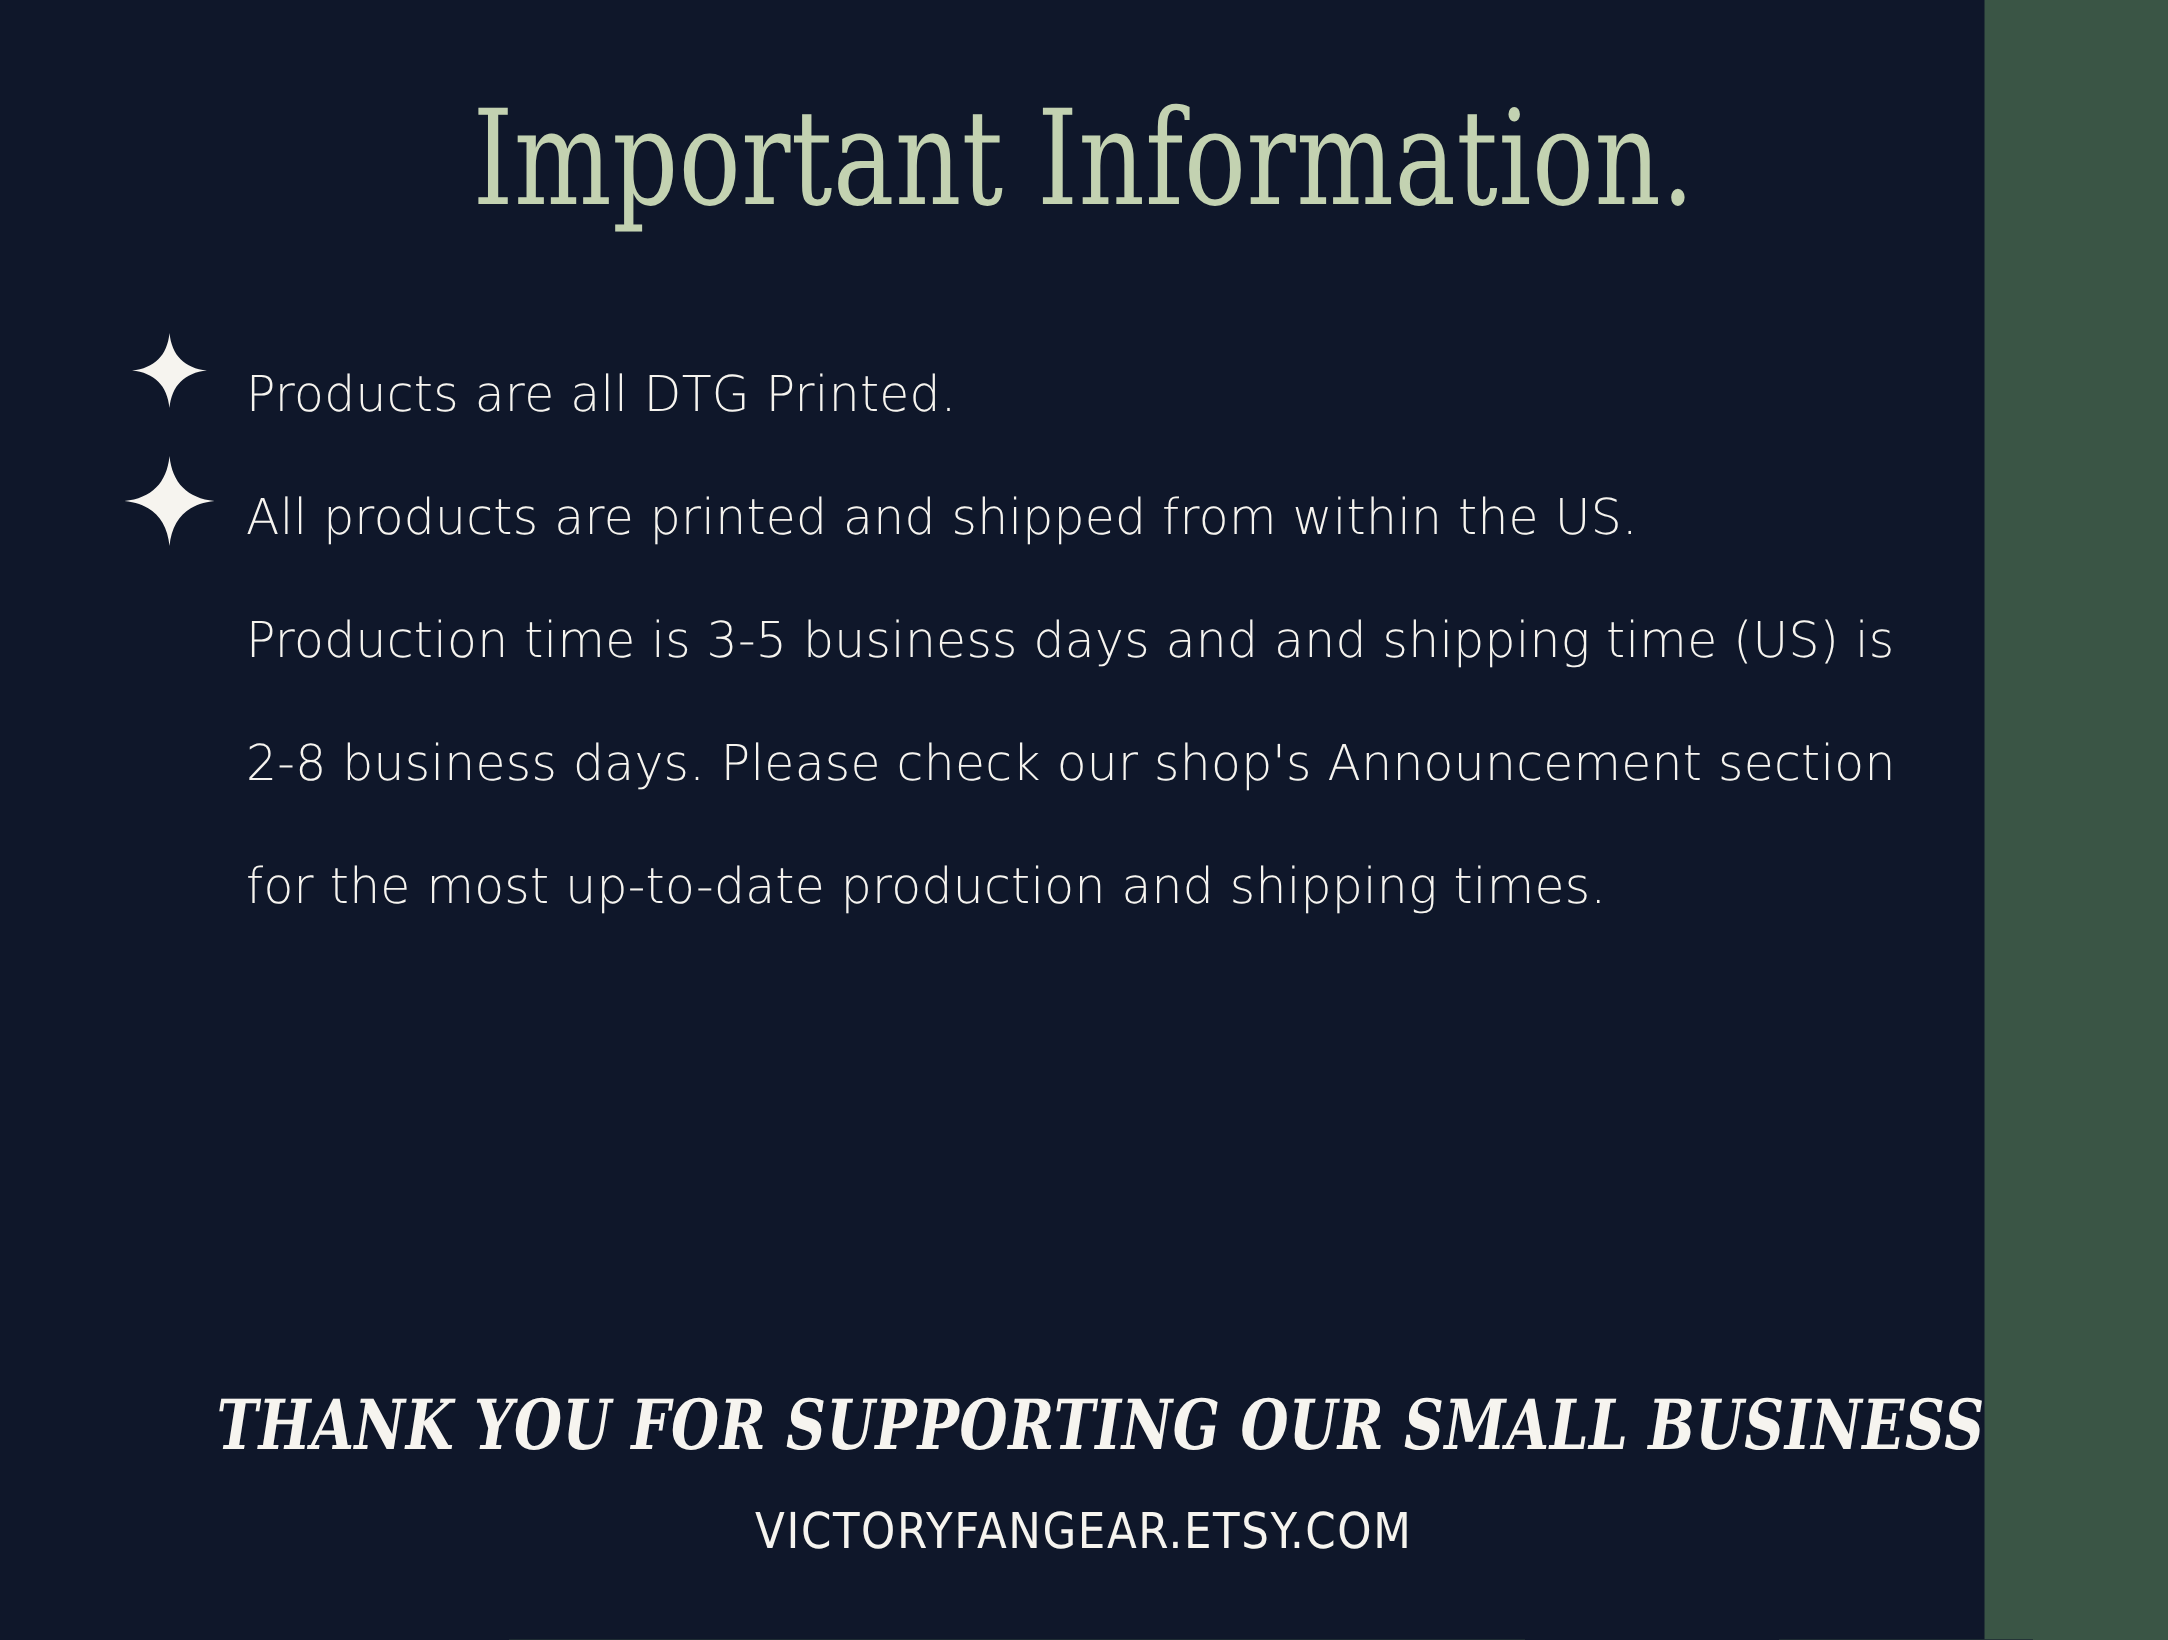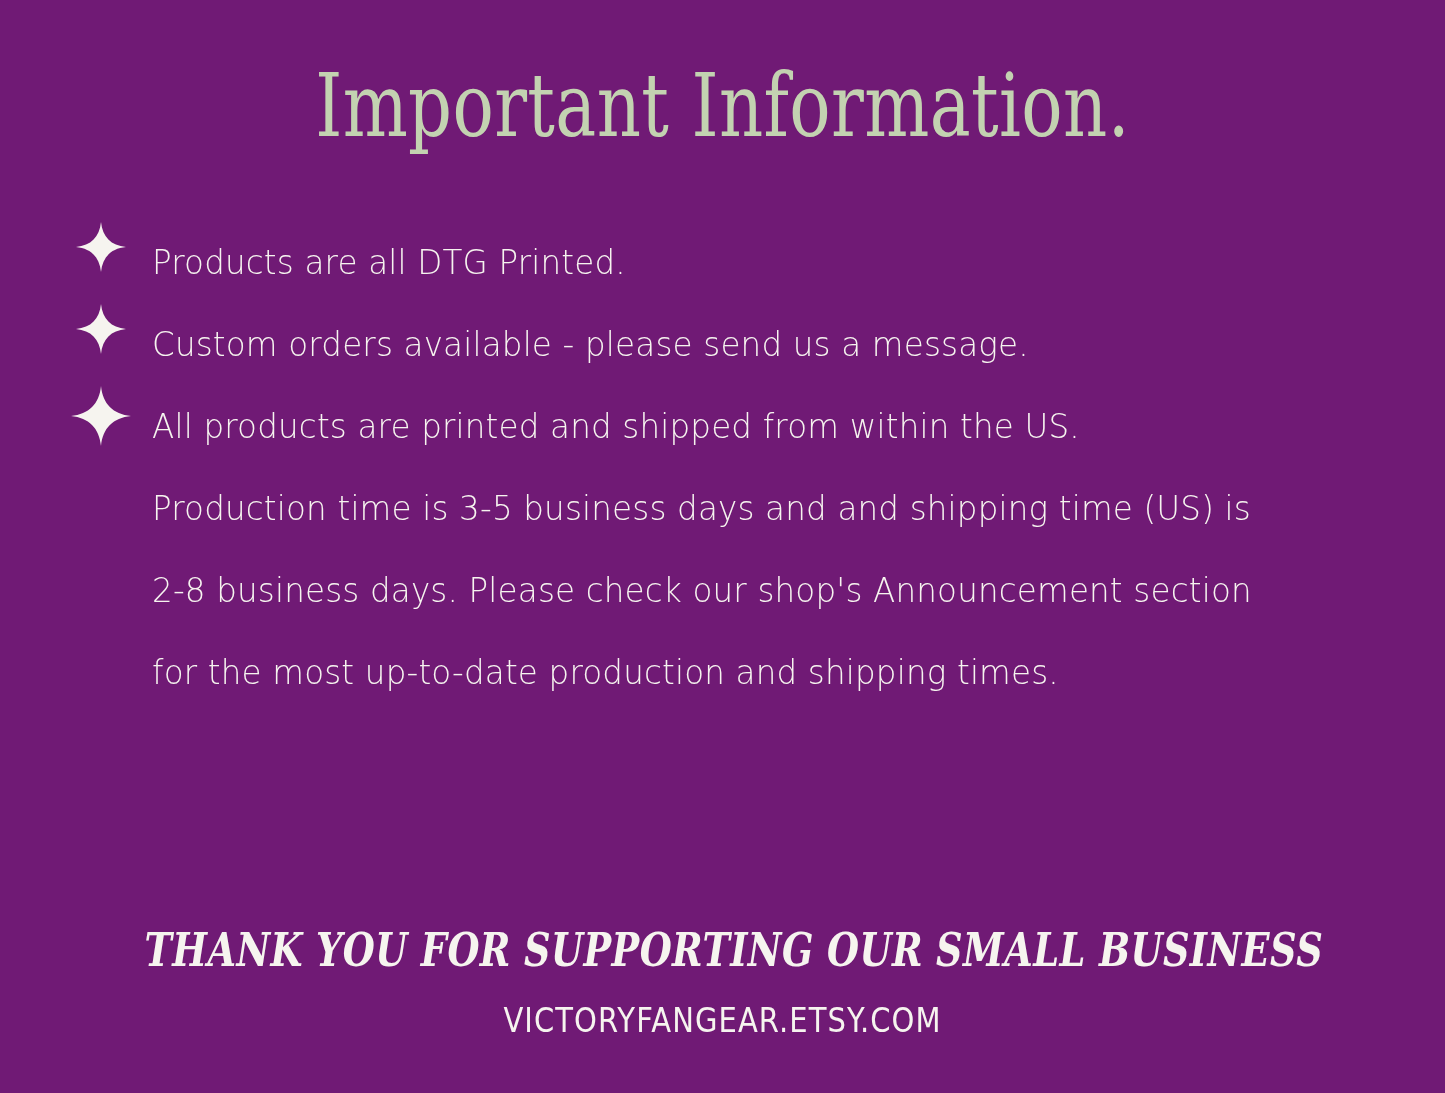--- a/index.html
+++ b/index.html
@@ -9,23 +9,23 @@
   body {
     width: 1445px;
     height: 1093px;
     background: #3a5545;
     font-family: "DejaVu Sans", sans-serif;
     overflow: hidden;
   }
 
   .card {
     position: relative;
-    width: 1445px;
+    width: 1323px;
     height: 1093px;
-    background: #701a75;
+    background: #0f172a;
     box-sizing: border-box;
   }
 
   
   .title {
     position: absolute;
     top: 60px;
     left: 0;
     width: 1445px;
     text-align: center;
@@ -37,21 +37,21 @@
     letter-spacing: 0.5px;
     transform: scaleX(0.78);
     transform-origin: center top;
     white-space: nowrap;
   }
 
   
   .list {
     position: absolute;
     top: 222px;
-    left: 70px;
+    left: 82px;
     width: 1320px;
   }
 
   .item {
     position: relative;
     display: block;
     padding-left: 82px;
     margin-bottom: 0;
   }
 
@@ -134,30 +134,20 @@
       <span class="sparkle">
         <svg viewBox="0 0 100 100" xmlns="http://www.w3.org/2000/svg">
           <path d="M50 0 C53 30 70 47 100 50 C70 53 53 70 50 100 C47 70 30 53 0 50 C30 47 47 30 50 0 Z" fill="#f6f4ef"></path>
         </svg>
       </span>
       <span class="lines">
         <span class="line">Products are all DTG Printed.</span>
       </span>
     </div>
 
-    <div class="item">
-      <span class="sparkle">
-        <svg viewBox="0 0 100 100" xmlns="http://www.w3.org/2000/svg">
-          <path d="M50 0 C53 30 70 47 100 50 C70 53 53 70 50 100 C47 70 30 53 0 50 C30 47 47 30 50 0 Z" fill="#f6f4ef"></path>
-        </svg>
-      </span>
-      <span class="lines">
-        <span class="line">Custom orders available - please send us a message.</span>
-      </span>
-    </div>
 
 
     <div class="item">
       <span class="sparkle big">
         <svg viewBox="0 0 100 100" xmlns="http://www.w3.org/2000/svg">
           <path d="M50 0 C53 30 70 47 100 50 C70 53 53 70 50 100 C47 70 30 53 0 50 C30 47 47 30 50 0 Z" fill="#f6f4ef"></path>
         </svg>
       </span>
       <span class="lines">
         <span class="line">All products are printed and shipped from within the US.</span>

